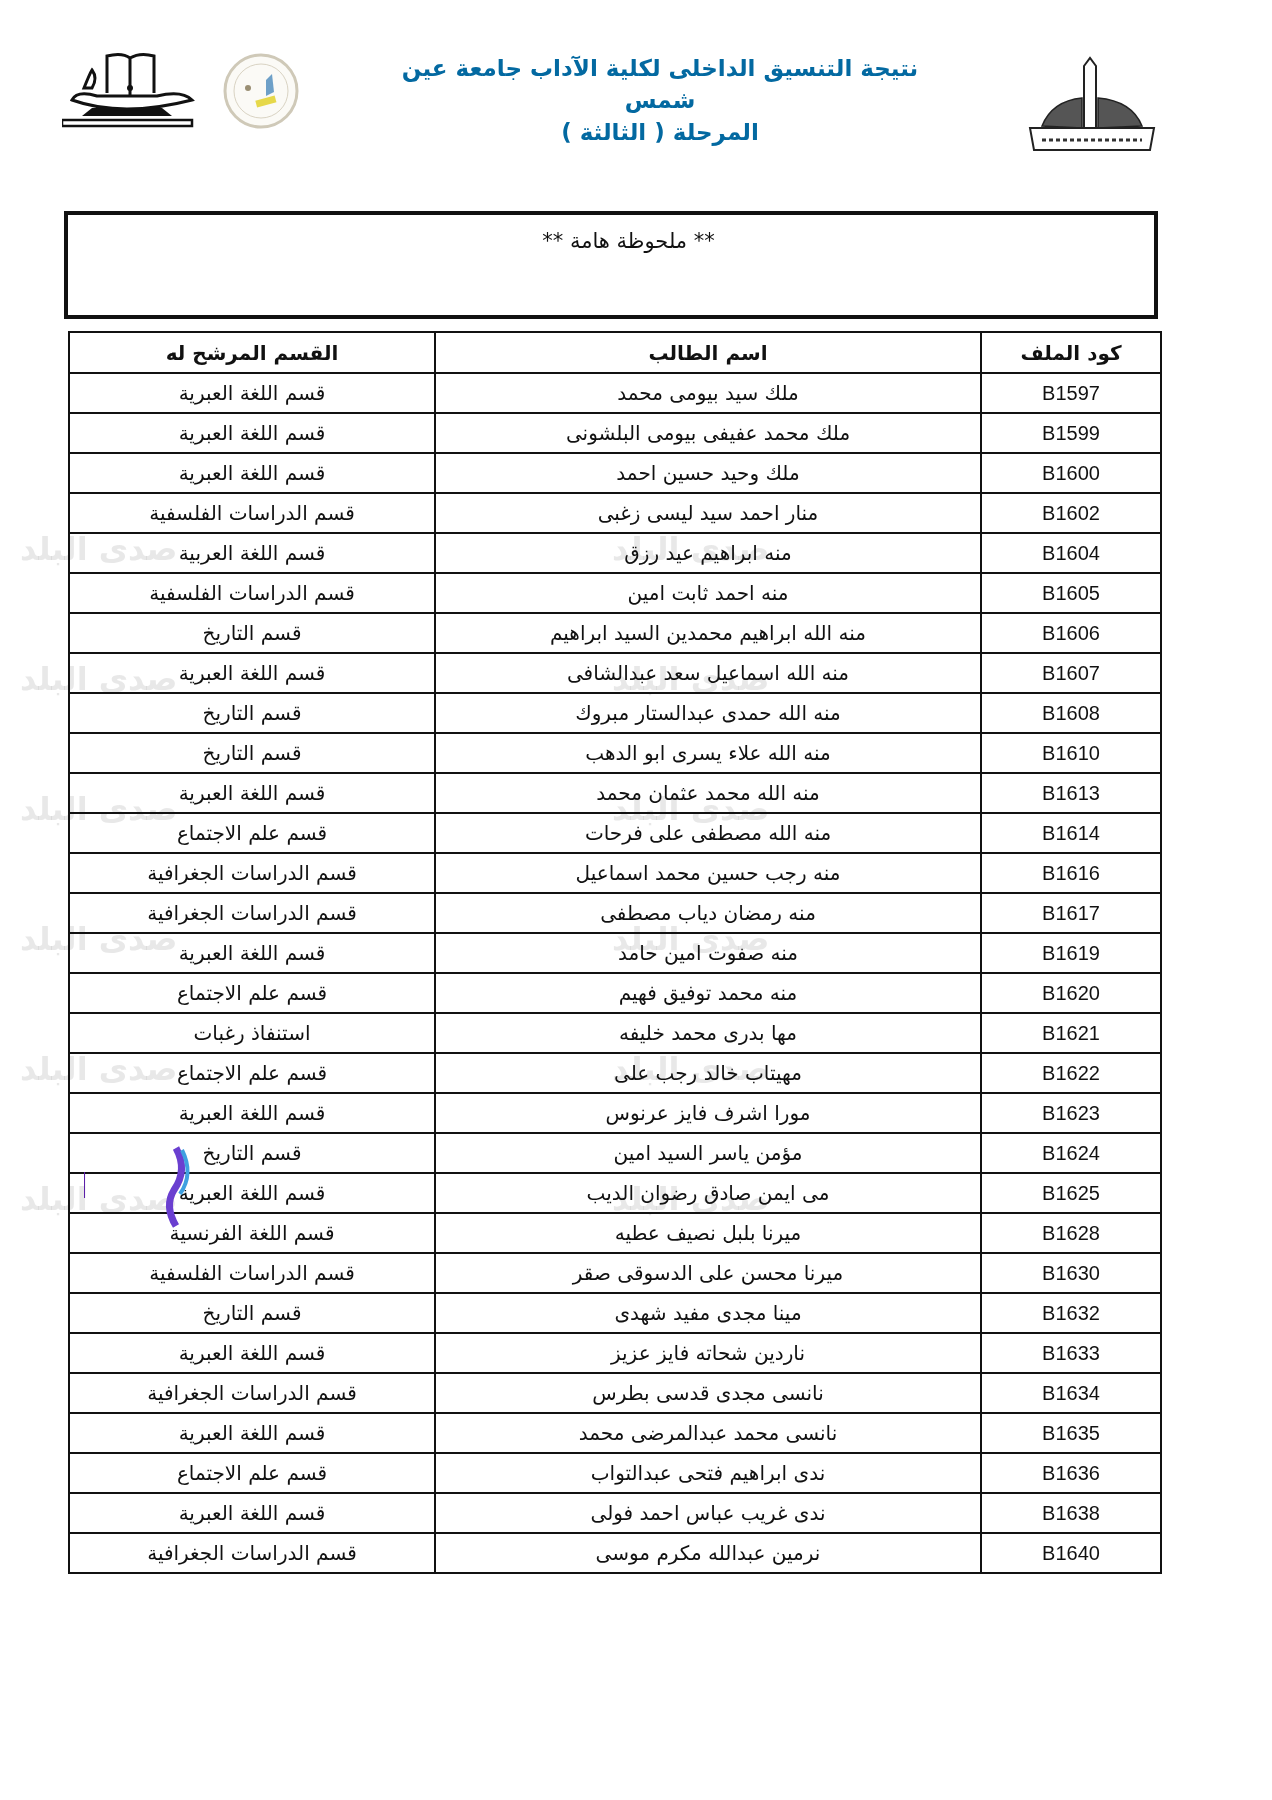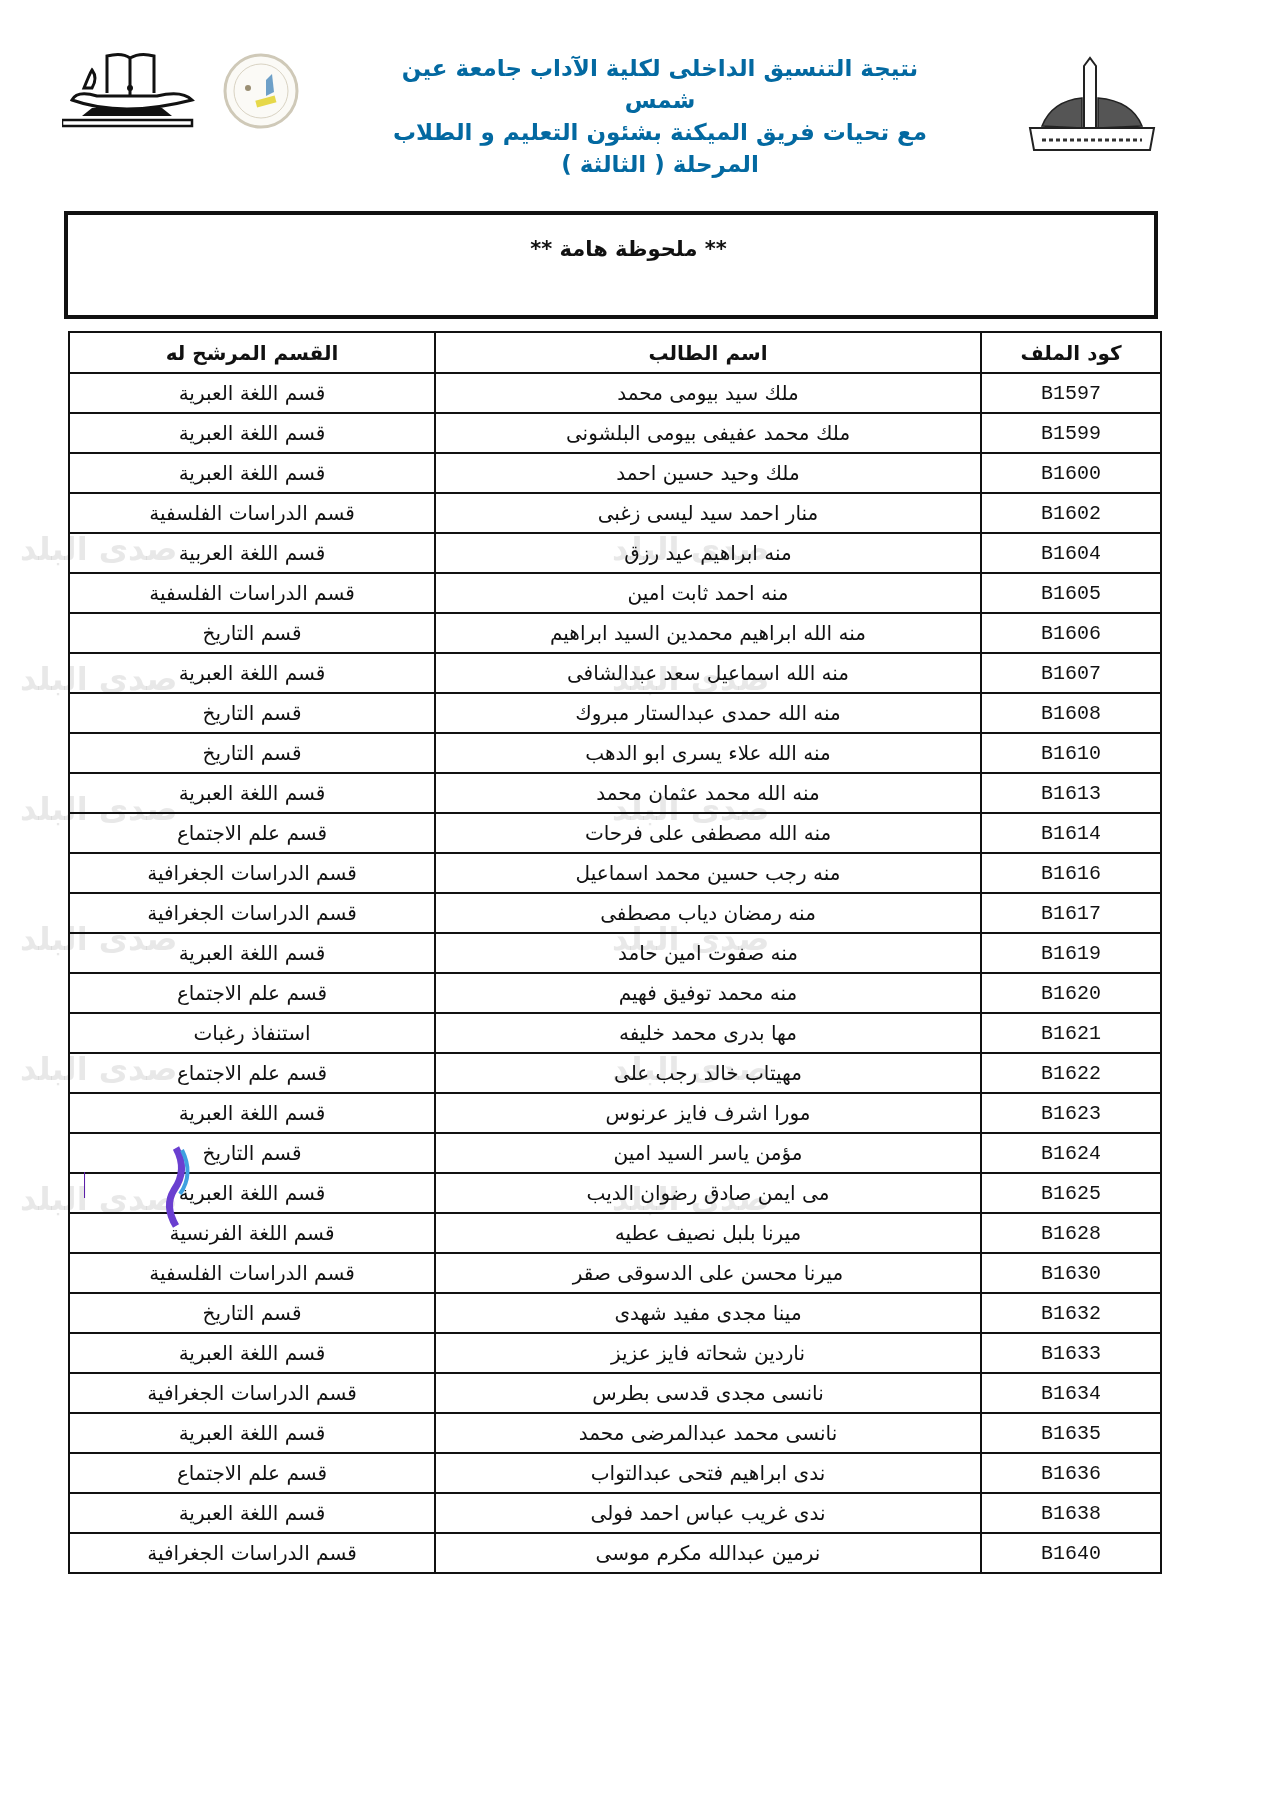--- a/index.html
+++ b/index.html
@@ -4,26 +4,26 @@
 <style>
   html, body { margin: 0; padding: 0; background: #ffffff; }
   body { width: 1272px; height: 1800px; position: relative; overflow: hidden; font-family: "DejaVu Sans", "Liberation Sans", sans-serif; color: #111; }
   .page { position: absolute; inset: 0; }
   .header-title { position: absolute; left: 380px; top: 52px; width: 560px; text-align: center; direction: rtl; font-weight: bold; font-size: 23px; line-height: 32px; color: #0369a1; }
   .logo { position: absolute; }
   .logo-lamp { left: 62px; top: 48px; width: 140px; height: 80px; }
   .logo-badge { left: 222px; top: 52px; width: 78px; height: 78px; }
   .logo-univ { left: 1022px; top: 56px; width: 140px; height: 100px; }
   .note-box { position: absolute; left: 64px; top: 211px; width: 1094px; height: 108px; border: 4px solid #111; box-sizing: border-box; direction: rtl; text-align: center; }
-  .note-title { font-weight: bold; font-size: 21px; margin-top: 22px; padding-left: 35px; }
+  .note-title { font-weight: normal; font-size: 21px; margin-top: 14px; padding-left: 35px; }
   .note-text { font-weight: bold; font-size: 21px; margin-top: 4px; white-space: nowrap; letter-spacing: -0.3px; }
   table.results { position: absolute; left: 68px; top: 331px; width: 1092px; border-collapse: collapse; direction: rtl; table-layout: fixed; }
   table.results th, table.results td { border: 2.5px solid #111; text-align: center; height: 38px; padding: 0; font-size: 20px; }
   table.results th { font-weight: bold; font-size: 20px; height: 39px; }
-  td.code { font-family: Liberation Mono, monospace; font-size: 25px; }
+  td.code { font-family: Liberation Sans, sans-serif; font-size: 25px; }
   td.name, td.dept { font-size: 20px; }
   .watermark { position: absolute; color: rgba(150,150,150,0.22); font-size: 32px; font-weight: bold; pointer-events: none; direction: rtl; white-space: nowrap; text-align: center; }
   .wm-url { position: absolute; left: 470px; top: 1200px; color: rgba(120,120,120,0.35); font-size: 40px; font-family: "Liberation Sans", sans-serif; pointer-events: none; }
   .brand-logo { position: absolute; left: 84px; top: 1140px; width: 120px; height: 90px; }
 </style>
 </head>
 <body>
 
 <div class="page">
 
@@ -45,21 +45,20 @@
   <svg class="logo logo-univ" viewBox="0 0 140 100">
     <path d="M62 10 L68 2 L74 10 L74 72 L62 72 Z" fill="#fff" stroke="#222" stroke-width="2"></path>
     <path d="M20 70 Q30 45 60 42 L60 72 Z" fill="#555" stroke="#222" stroke-width="1.5"></path>
     <path d="M120 70 Q110 45 76 42 L76 72 Z" fill="#555" stroke="#222" stroke-width="1.5"></path>
     <path d="M8 72 L132 72 L128 94 L12 94 Z" fill="#fff" stroke="#222" stroke-width="2"></path>
     <path d="M20 84 L120 84" stroke="#333" stroke-width="3" stroke-dasharray="4 3"></path>
   </svg>
 
   <div class="header-title">
     <div>نتيجة التنسيق الداخلى لكلية الآداب جامعة عين شمس</div>
-    <div>مع تحيات فريق الميكنة بشئون التعليم و الطلاب</div>
     <div>المرحلة ( الثالثة )</div>
   </div>
 
   <div class="note-box">
     <div class="note-title">** ملحوظة هامة **</div>
   </div>
 
   <div class="watermark" style="left:20px; top:530px;"><span>صدى البلد</span>&nbsp;&nbsp;&nbsp;&nbsp;&nbsp;&nbsp;&nbsp;&nbsp;&nbsp;&nbsp;&nbsp;&nbsp;&nbsp;&nbsp;&nbsp;&nbsp;&nbsp;&nbsp;&nbsp;&nbsp;&nbsp;&nbsp;&nbsp;&nbsp;&nbsp;&nbsp;&nbsp;&nbsp;&nbsp;&nbsp;&nbsp;&nbsp;&nbsp;&nbsp;&nbsp;&nbsp;&nbsp;&nbsp;&nbsp;<span>صدى البلد</span></div>
   <div class="watermark" style="left:20px; top:660px;"><span>صدى البلد</span>&nbsp;&nbsp;&nbsp;&nbsp;&nbsp;&nbsp;&nbsp;&nbsp;&nbsp;&nbsp;&nbsp;&nbsp;&nbsp;&nbsp;&nbsp;&nbsp;&nbsp;&nbsp;&nbsp;&nbsp;&nbsp;&nbsp;&nbsp;&nbsp;&nbsp;&nbsp;&nbsp;&nbsp;&nbsp;&nbsp;&nbsp;&nbsp;&nbsp;&nbsp;&nbsp;&nbsp;&nbsp;&nbsp;&nbsp;<span>صدى البلد</span></div>
   <div class="watermark" style="left:20px; top:790px;"><span>صدى البلد</span>&nbsp;&nbsp;&nbsp;&nbsp;&nbsp;&nbsp;&nbsp;&nbsp;&nbsp;&nbsp;&nbsp;&nbsp;&nbsp;&nbsp;&nbsp;&nbsp;&nbsp;&nbsp;&nbsp;&nbsp;&nbsp;&nbsp;&nbsp;&nbsp;&nbsp;&nbsp;&nbsp;&nbsp;&nbsp;&nbsp;&nbsp;&nbsp;&nbsp;&nbsp;&nbsp;&nbsp;&nbsp;&nbsp;&nbsp;<span>صدى البلد</span></div>

